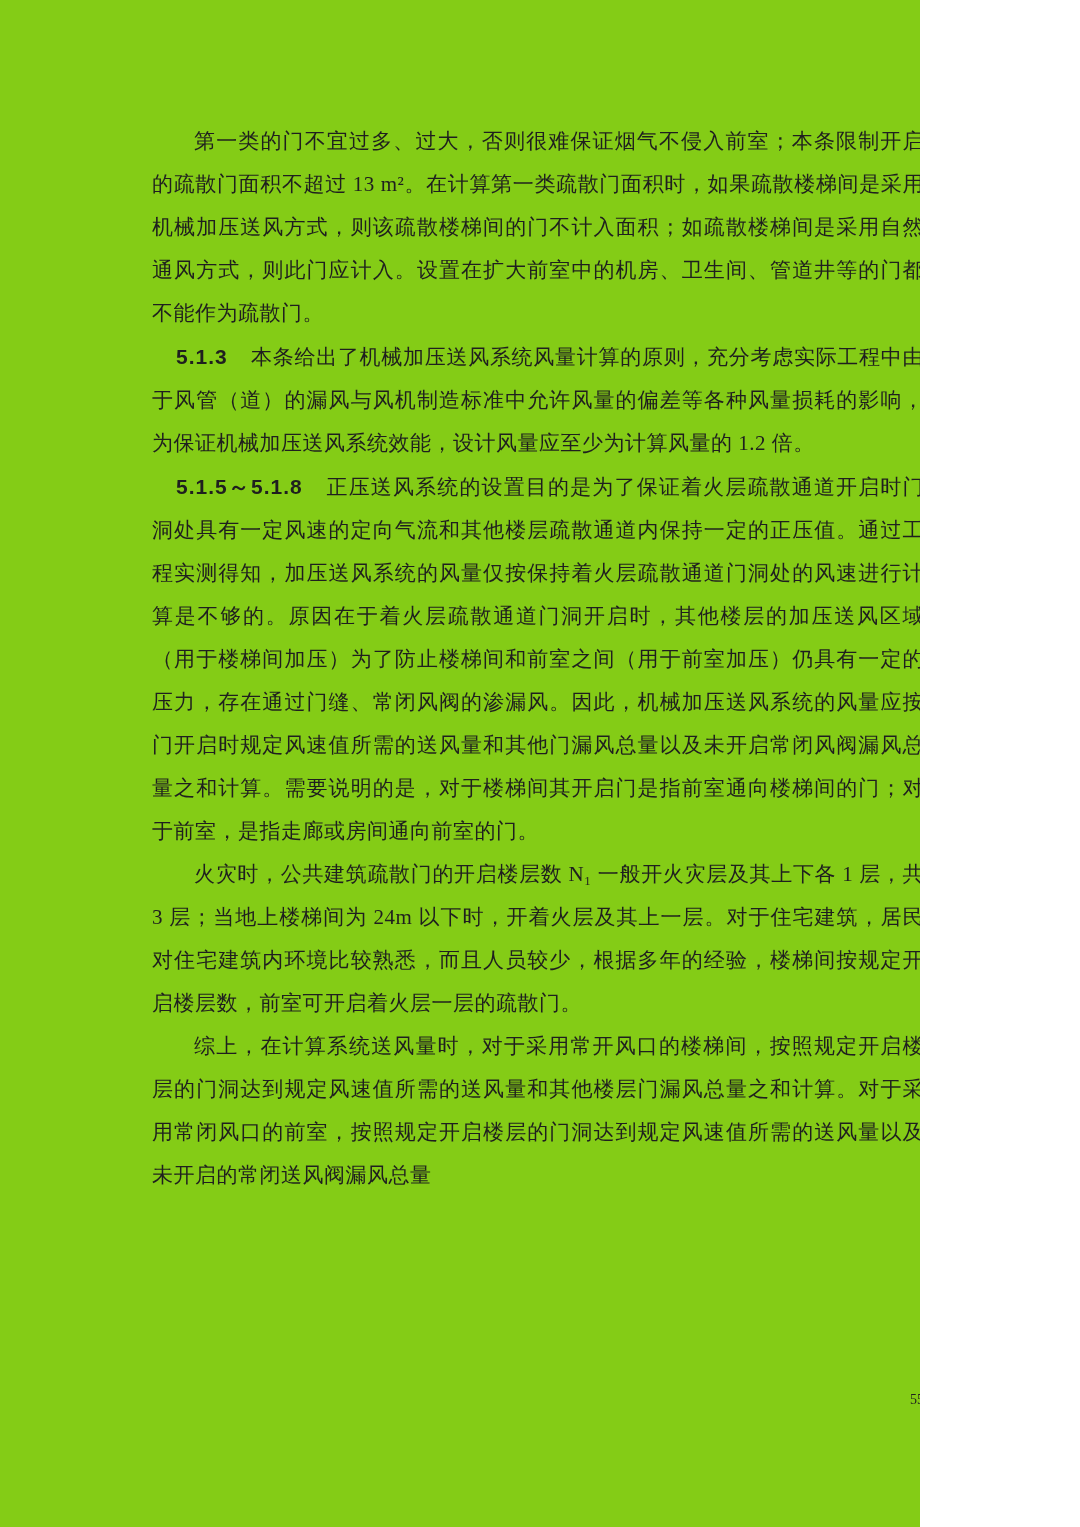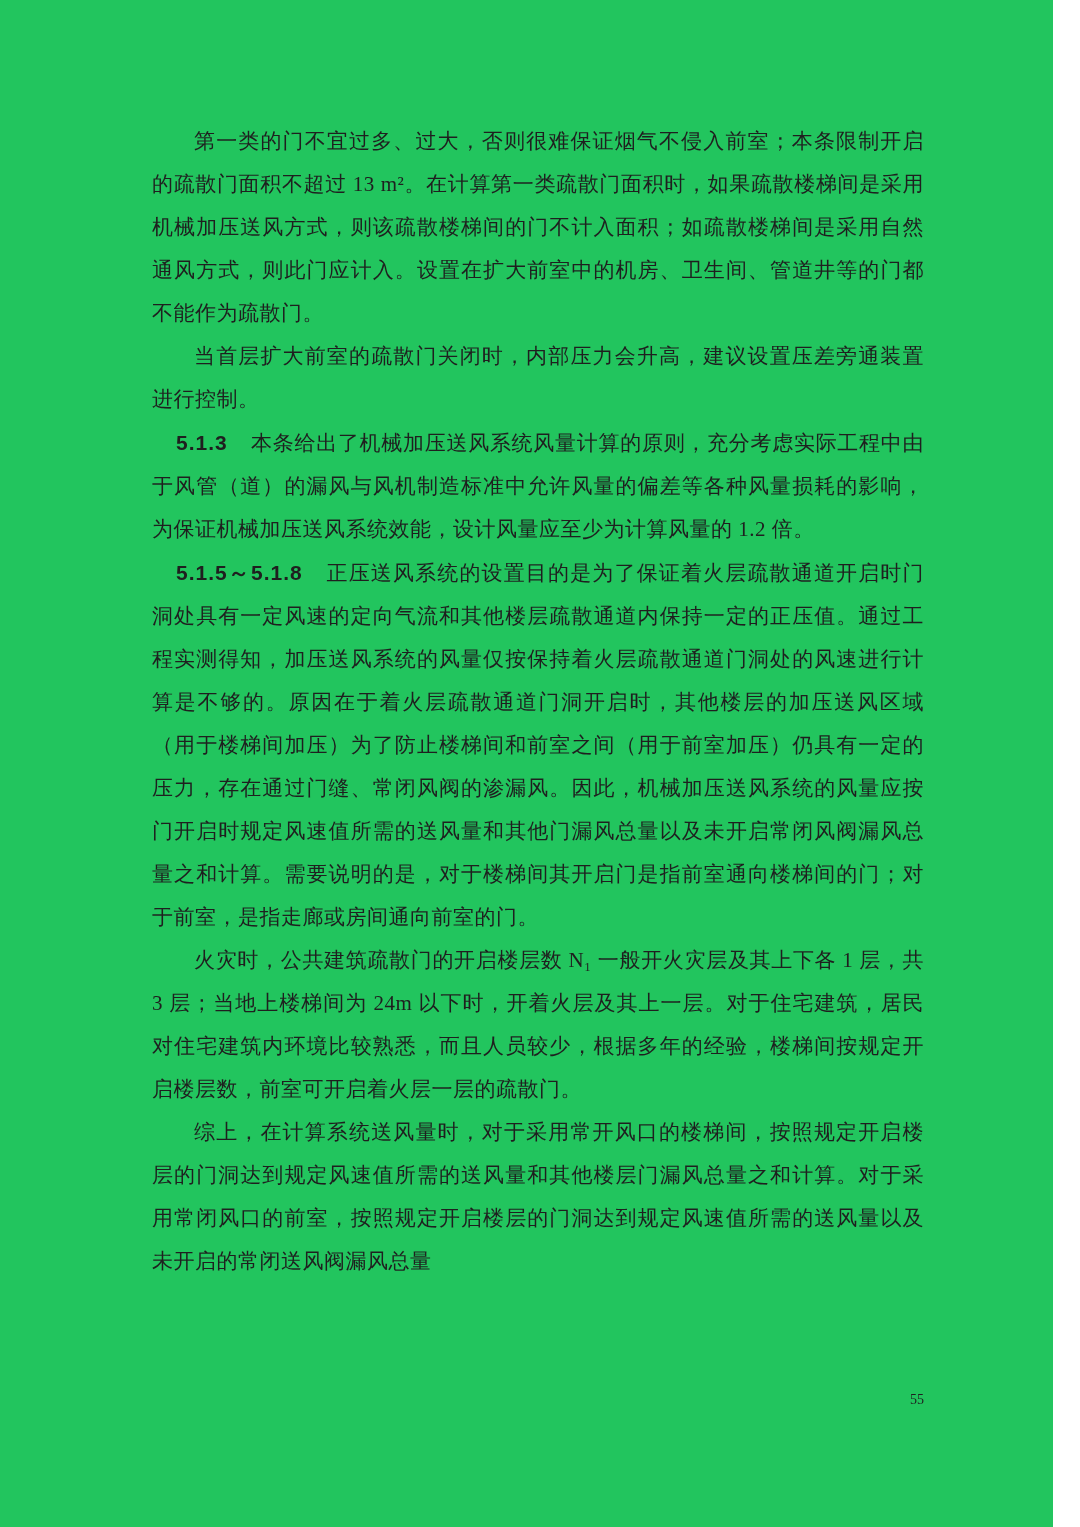--- a/index.html
+++ b/index.html
@@ -2,23 +2,23 @@
 <html lang="zh"><head>
 <meta charset="utf-8">
 <style>
   html, body {
     margin: 0;
     padding: 0;
     background: #ffffff;
   }
   .page {
     position: relative;
-    width: 1053px;
+    width: 920px;
     height: 1527px;
-    background: #22c55e;
+    background: #84cc16;
     overflow: hidden;
     font-family: "Liberation Serif", serif;
     color: #1f1f1f;
   }
   .content {
     position: absolute;
     left: 152px;
     top: 120px;
     width: 772px;
     font-size: 21px;
@@ -58,21 +58,20 @@
   }
 </style>
 </head>
 <body>
 
 <div class="page">
   <div class="content">
 
     <p class="para body">第一类的门不宜过多、过大，否则很难保证烟气不侵入前室；本条限制开启的疏散门面积不超过 13 m²。在计算第一类疏散门面积时，如果疏散楼梯间是采用机械加压送风方式，则该疏散楼梯间的门不计入面积；如疏散楼梯间是采用自然通风方式，则此门应计入。设置在扩大前室中的机房、卫生间、管道井等的门都不能作为疏散门。</p>
 
-    <p class="para body">当首层扩大前室的疏散门关闭时，内部压力会升高，建议设置压差旁通装置进行控制。</p>
 
     <p class="para clause"><span class="clause-num">5.1.3</span><span>本条给出了机械加压送风系统风量计算的原则，充分考虑实际工程中由于风管（道）的漏风与风机制造标准中允许风量的偏差等各种风量损耗的影响，为保证机械加压送风系统效能，设计风量应至少为计算风量的 1.2 倍。</span></p>
 
 
 
     <p class="para clause"><span class="clause-num">5.1.5～5.1.8</span><span>正压送风系统的设置目的是为了保证着火层疏散通道开启时门洞处具有一定风速的定向气流和其他楼层疏散通道内保持一定的正压值。通过工程实测得知，加压送风系统的风量仅按保持着火层疏散通道门洞处的风速进行计算是不够的。原因在于着火层疏散通道门洞开启时，其他楼层的加压送风区域（用于楼梯间加压）为了防止楼梯间和前室之间（用于前室加压）仍具有一定的压力，存在通过门缝、常闭风阀的渗漏风。因此，机械加压送风系统的风量应按门开启时规定风速值所需的送风量和其他门漏风总量以及未开启常闭风阀漏风总量之和计算。需要说明的是，对于楼梯间其开启门是指前室通向楼梯间的门；对于前室，是指走廊或房间通向前室的门。</span></p>
 
     <p class="para body">火灾时，公共建筑疏散门的开启楼层数 N₁ 一般开火灾层及其上下各 1 层，共 3 层；当地上楼梯间为 24m 以下时，开着火层及其上一层。对于住宅建筑，居民对住宅建筑内环境比较熟悉，而且人员较少，根据多年的经验，楼梯间按规定开启楼层数，前室可开启着火层一层的疏散门。</p>
 
     <p class="para body">综上，在计算系统送风量时，对于采用常开风口的楼梯间，按照规定开启楼层的门洞达到规定风速值所需的送风量和其他楼层门漏风总量之和计算。对于采用常闭风口的前室，按照规定开启楼层的门洞达到规定风速值所需的送风量以及未开启的常闭送风阀漏风总量</p>

